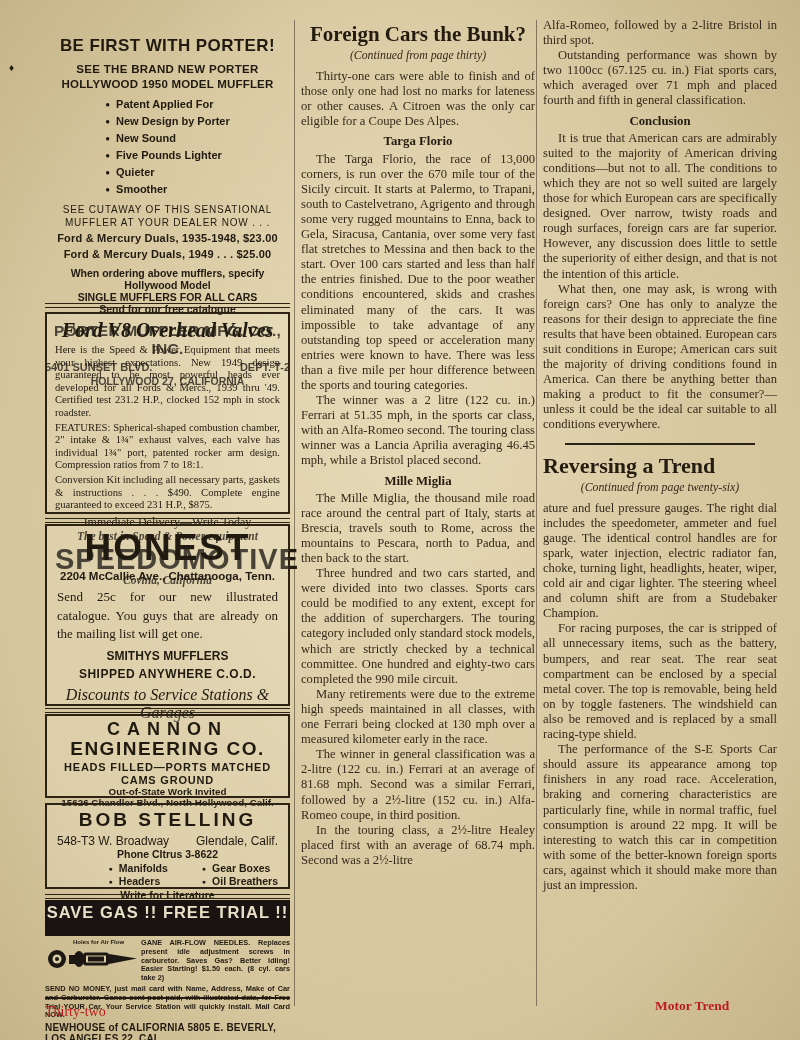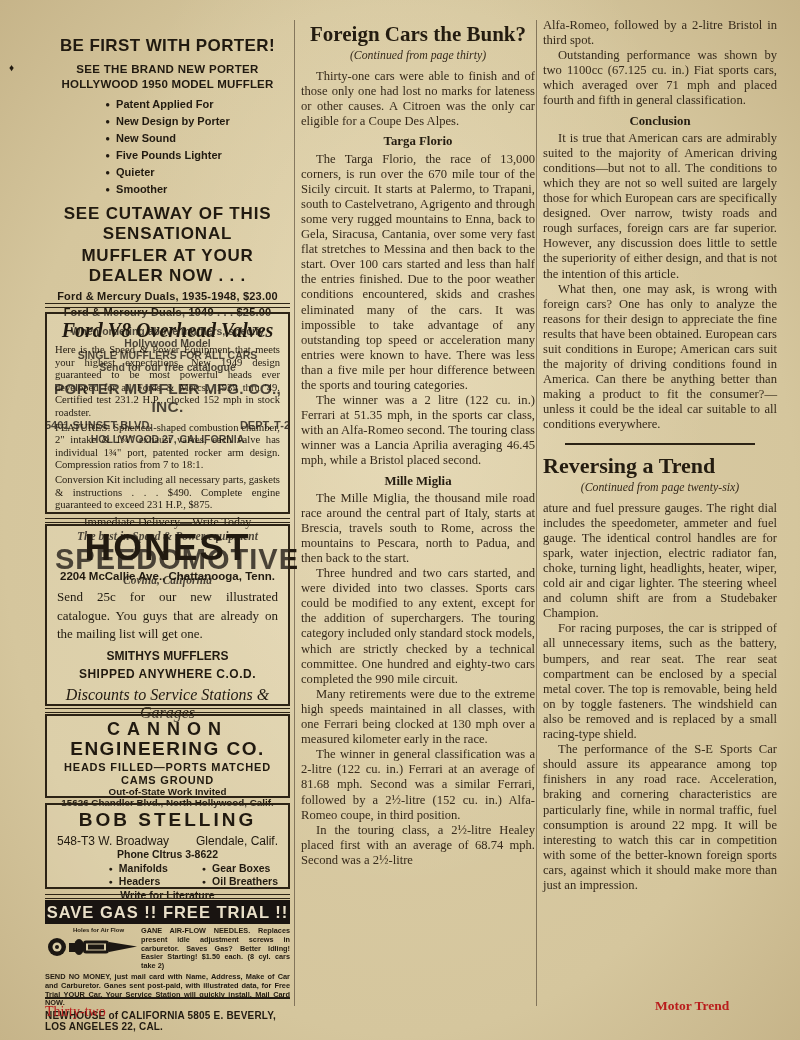--- a/index.html
+++ b/index.html
@@ -24,21 +24,21 @@
   .sep{position:absolute;left:45px;width:245px;height:3px;border-top:1px solid #2c2315;border-bottom:1px solid #2c2315;}
 
   
   #ad-porter{top:30px;height:268px;text-align:center;}
   .p-head{font-weight:800;font-size:17px;letter-spacing:.4px;margin-top:6px;}
   .p-sub{font-weight:800;font-size:11.5px;margin-top:7px;letter-spacing:.3px;}
   .p-sub2{font-weight:800;font-size:11.5px;margin-top:3px;letter-spacing:.2px;}
   .p-bullets{display:inline-block;text-align:left;margin:6px auto 0;padding:0;list-style:none;}
   .p-bullets li{font-weight:800;font-size:11px;line-height:16px;}
   .p-bullets li::before{content:"●";font-size:8px;margin-right:6px;vertical-align:1px;}
-  .p-cut{font-weight:700;font-size:17px;margin-top:6px;letter-spacing:.8px;}
+  .p-cut{font-weight:400;font-size:10px;margin-top:6px;letter-spacing:.8px;}
   .p-price{font-weight:700;font-size:11px;margin-top:4px;letter-spacing:.2px;}
   .p-note{font-weight:700;font-size:10.5px;margin-top:4px;}
   .p-note-tight{font-weight:700;font-size:10.5px;margin-top:0;}
   .p-co{font-weight:800;font-size:15.5px;margin-top:7px;letter-spacing:.2px;}
   .p-addr-row{display:flex;justify-content:space-between;font-weight:700;font-size:11px;margin-top:3px;}
   .diamond{position:absolute;left:-36px;top:32px;font-size:10px;color:#211a10;}
 
   
   #ad-speedo{top:312px;height:202px;padding:4px 8px;}
   .s-title{font-weight:bold;font-style:italic;font-size:20px;text-align:center;margin-top:1px;}
@@ -71,21 +71,21 @@
   .b-row{display:flex;justify-content:space-between;font-weight:400;font-size:12px;margin-top:3px;}
   .b-phone{font-weight:700;font-size:10.5px;text-align:center;margin-top:0;}
   .b-cols{display:flex;justify-content:flex-end;gap:34px;margin-top:2px;}
   .b-cols ul{margin:0;padding:0;list-style:none;text-align:left;}
   .b-cols li{font-weight:700;font-size:10.5px;line-height:13px;}
   .b-cols li::before{content:"●";font-size:7px;margin-right:6px;vertical-align:1px;}
   .b-write{font-weight:700;font-size:10.5px;text-align:center;margin-top:1px;}
 
   
   #ad-savegas{top:900px;height:97px;border-bottom:2px solid #241c10;}
-  .g-banner{background:#191411;color:#e9dfc8;font-weight:800;font-size:16.5px;letter-spacing:1px;text-align:center;line-height:24px;height:24px;}
+  .g-banner{background:#191411;color:#e9dfc8;font-weight:800;font-size:16.5px;letter-spacing:1px;text-align:center;line-height:24px;height:36px;}
   .g-row{display:flex;margin-top:3px;}
   .g-illus{width:96px;position:relative;flex:none;}
   .g-illus .lbl{position:absolute;top:0;left:28px;font-size:6px;font-weight:700;white-space:nowrap;}
   .g-b1{flex:1;font-size:7.3px;line-height:8.8px;font-weight:600;text-align:justify;}
   .g-b2{font-size:7.4px;line-height:8.8px;font-weight:700;margin-top:2px;text-align:justify;}
   .g-co{font-weight:800;font-size:10px;letter-spacing:.2px;margin-top:2px;}
 
   
   .artcol{position:absolute;width:234px;font-size:12.6px;line-height:15.1px;color:#362a1b;}
   #col-mid{left:301px;top:22px;}

